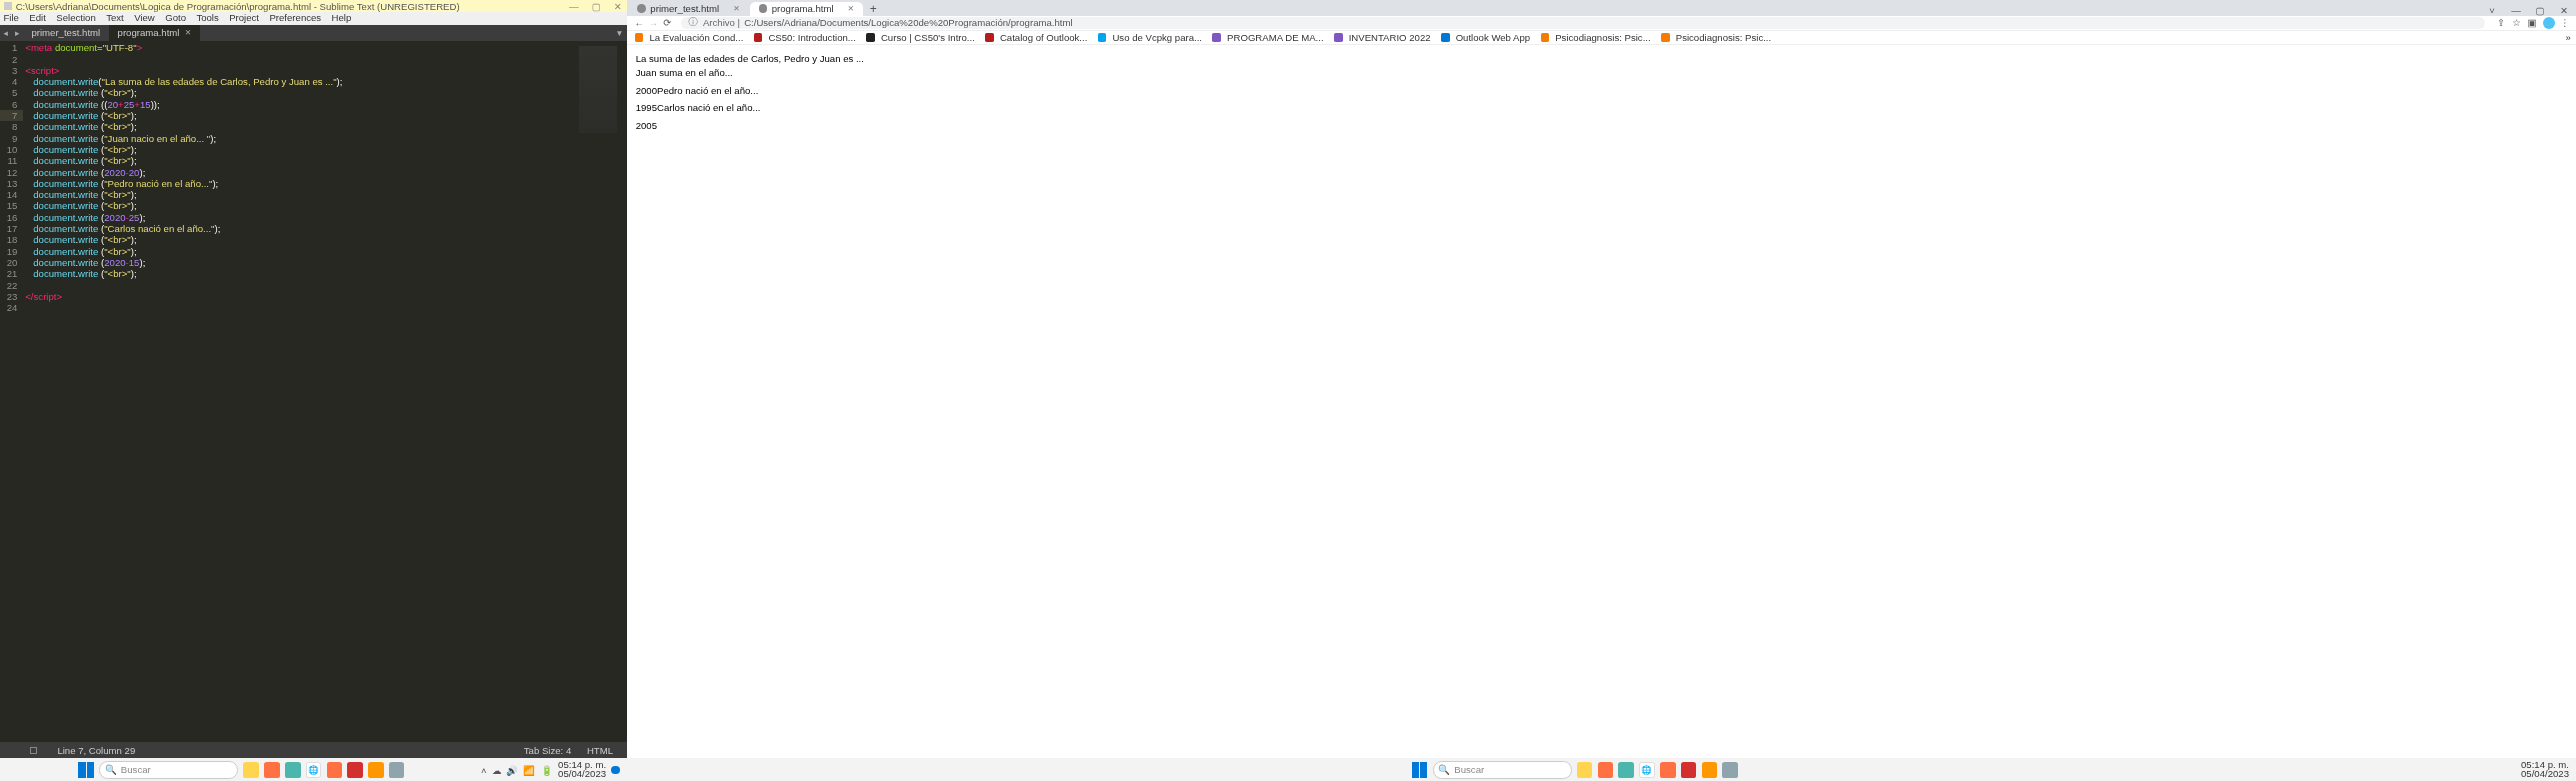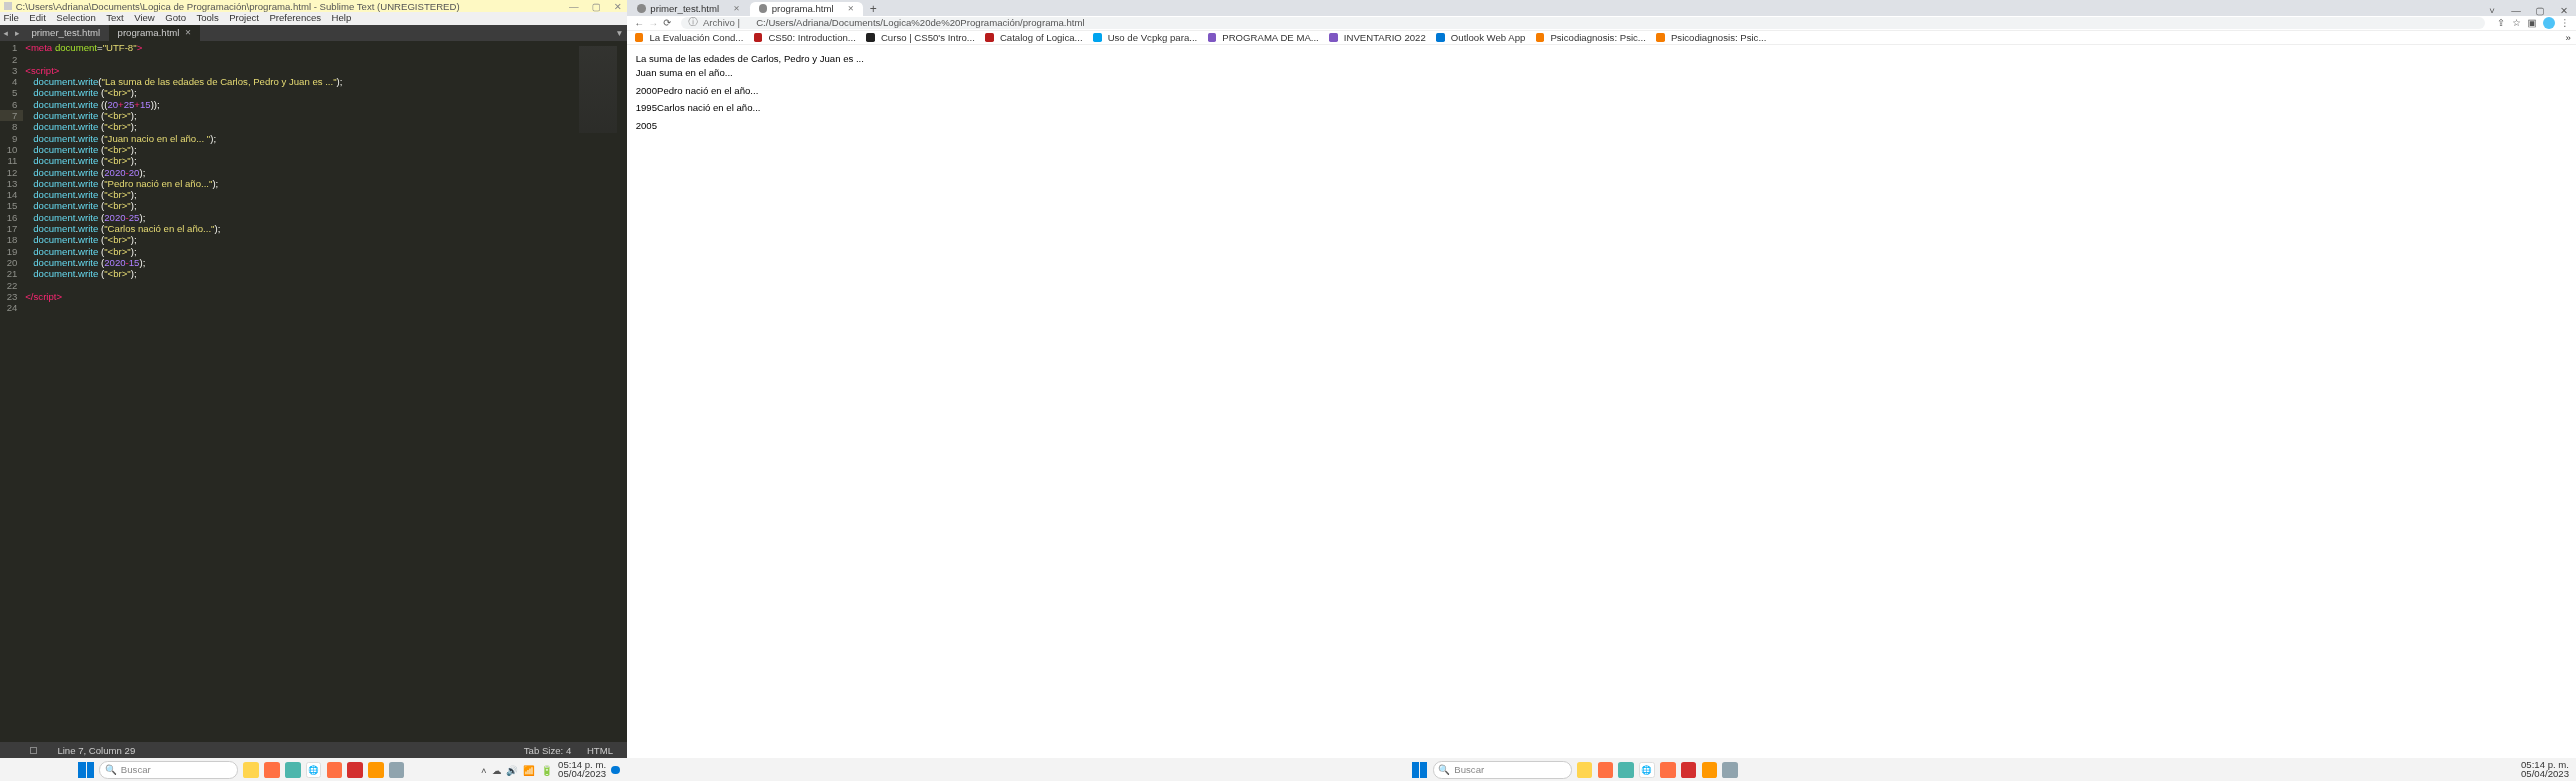--- a/index.html
+++ b/index.html
@@ -56,21 +56,21 @@
 .ctab .favicon{width:8.7px;height:8.7px;border-radius:50%;background:#888;margin-right:4.3px}
 .ctab .close{margin-left:14px;color:#777;font-size:7.8px}
 .newtab{padding:0 7px;color:#555;font-size:12px}
 .ctab-spacer{flex:1}
 .winctrls{display:flex}
 .winctrls span{width:24px;text-align:center;color:#555}
 .addrbar{height:15.6px;background:#fff;display:flex;align-items:center;padding:0 5.2px;border-bottom:0.9px solid #eee}
 .navbtn{width:14px;text-align:center;color:#555;font-size:9.6px}
 .urlbox{flex:1;height:12px;background:#f1f3f4;border-radius:6px;margin:0 7px;display:flex;align-items:center;padding:0 7px;font-size:8.7px;color:#555}
 .urlbox .info{margin-right:5.2px;color:#888}
-.urlbox .scheme{color:#666;margin-right:16px}
+.urlbox .scheme{color:#666;margin-right:4px}
 .addrbar .aicon{width:12px;text-align:center;color:#555;margin-left:3.5px}
 .addrbar .avatar{width:12px;height:12px;border-radius:50%;background:#4fc3f7;margin-left:5.2px}
 .bmbar{height:14px;background:#fff;display:flex;align-items:center;padding:0 5.2px;border-bottom:0.9px solid #eee;font-size:8.7px;color:#333;gap:5.2px}
 .bm{display:flex;align-items:center;gap:6px;padding:0 2.6px}
 .bm .bi{width:8.7px;height:8.7px;border-radius:1.7px}
 .page{flex:1;padding:7px 8.7px;font-family:'Times New Roman',serif;font-size:10.4px;color:#000;line-height:14px}
 .page p{margin-bottom:3.5px}
 .taskbar2{height:24px;background:#f3f3f3;display:flex;align-items:center;padding:0 7px}
 </style>
 </head>
@@ -265,21 +265,21 @@
       <div class="bm">
         <span class="bi" style="background: rgb(183, 28, 28);"></span>
         <span>CS50: Introduction...</span>
       </div>
       <div class="bm">
         <span class="bi" style="background: rgb(33, 33, 33);"></span>
         <span>Curso | CS50's Intro...</span>
       </div>
       <div class="bm">
         <span class="bi" style="background: rgb(183, 28, 28);"></span>
-        <span>Catalog of Logica...</span>
+        <span>Catalog of Outlook...</span>
       </div>
       <div class="bm">
         <span class="bi" style="background: rgb(0, 164, 239);"></span>
         <span>Uso de Vcpkg para...</span>
       </div>
       <div class="bm">
         <span class="bi" style="background: rgb(126, 87, 194);"></span>
         <span>PROGRAMA DE MA...</span>
       </div>
       <div class="bm">

